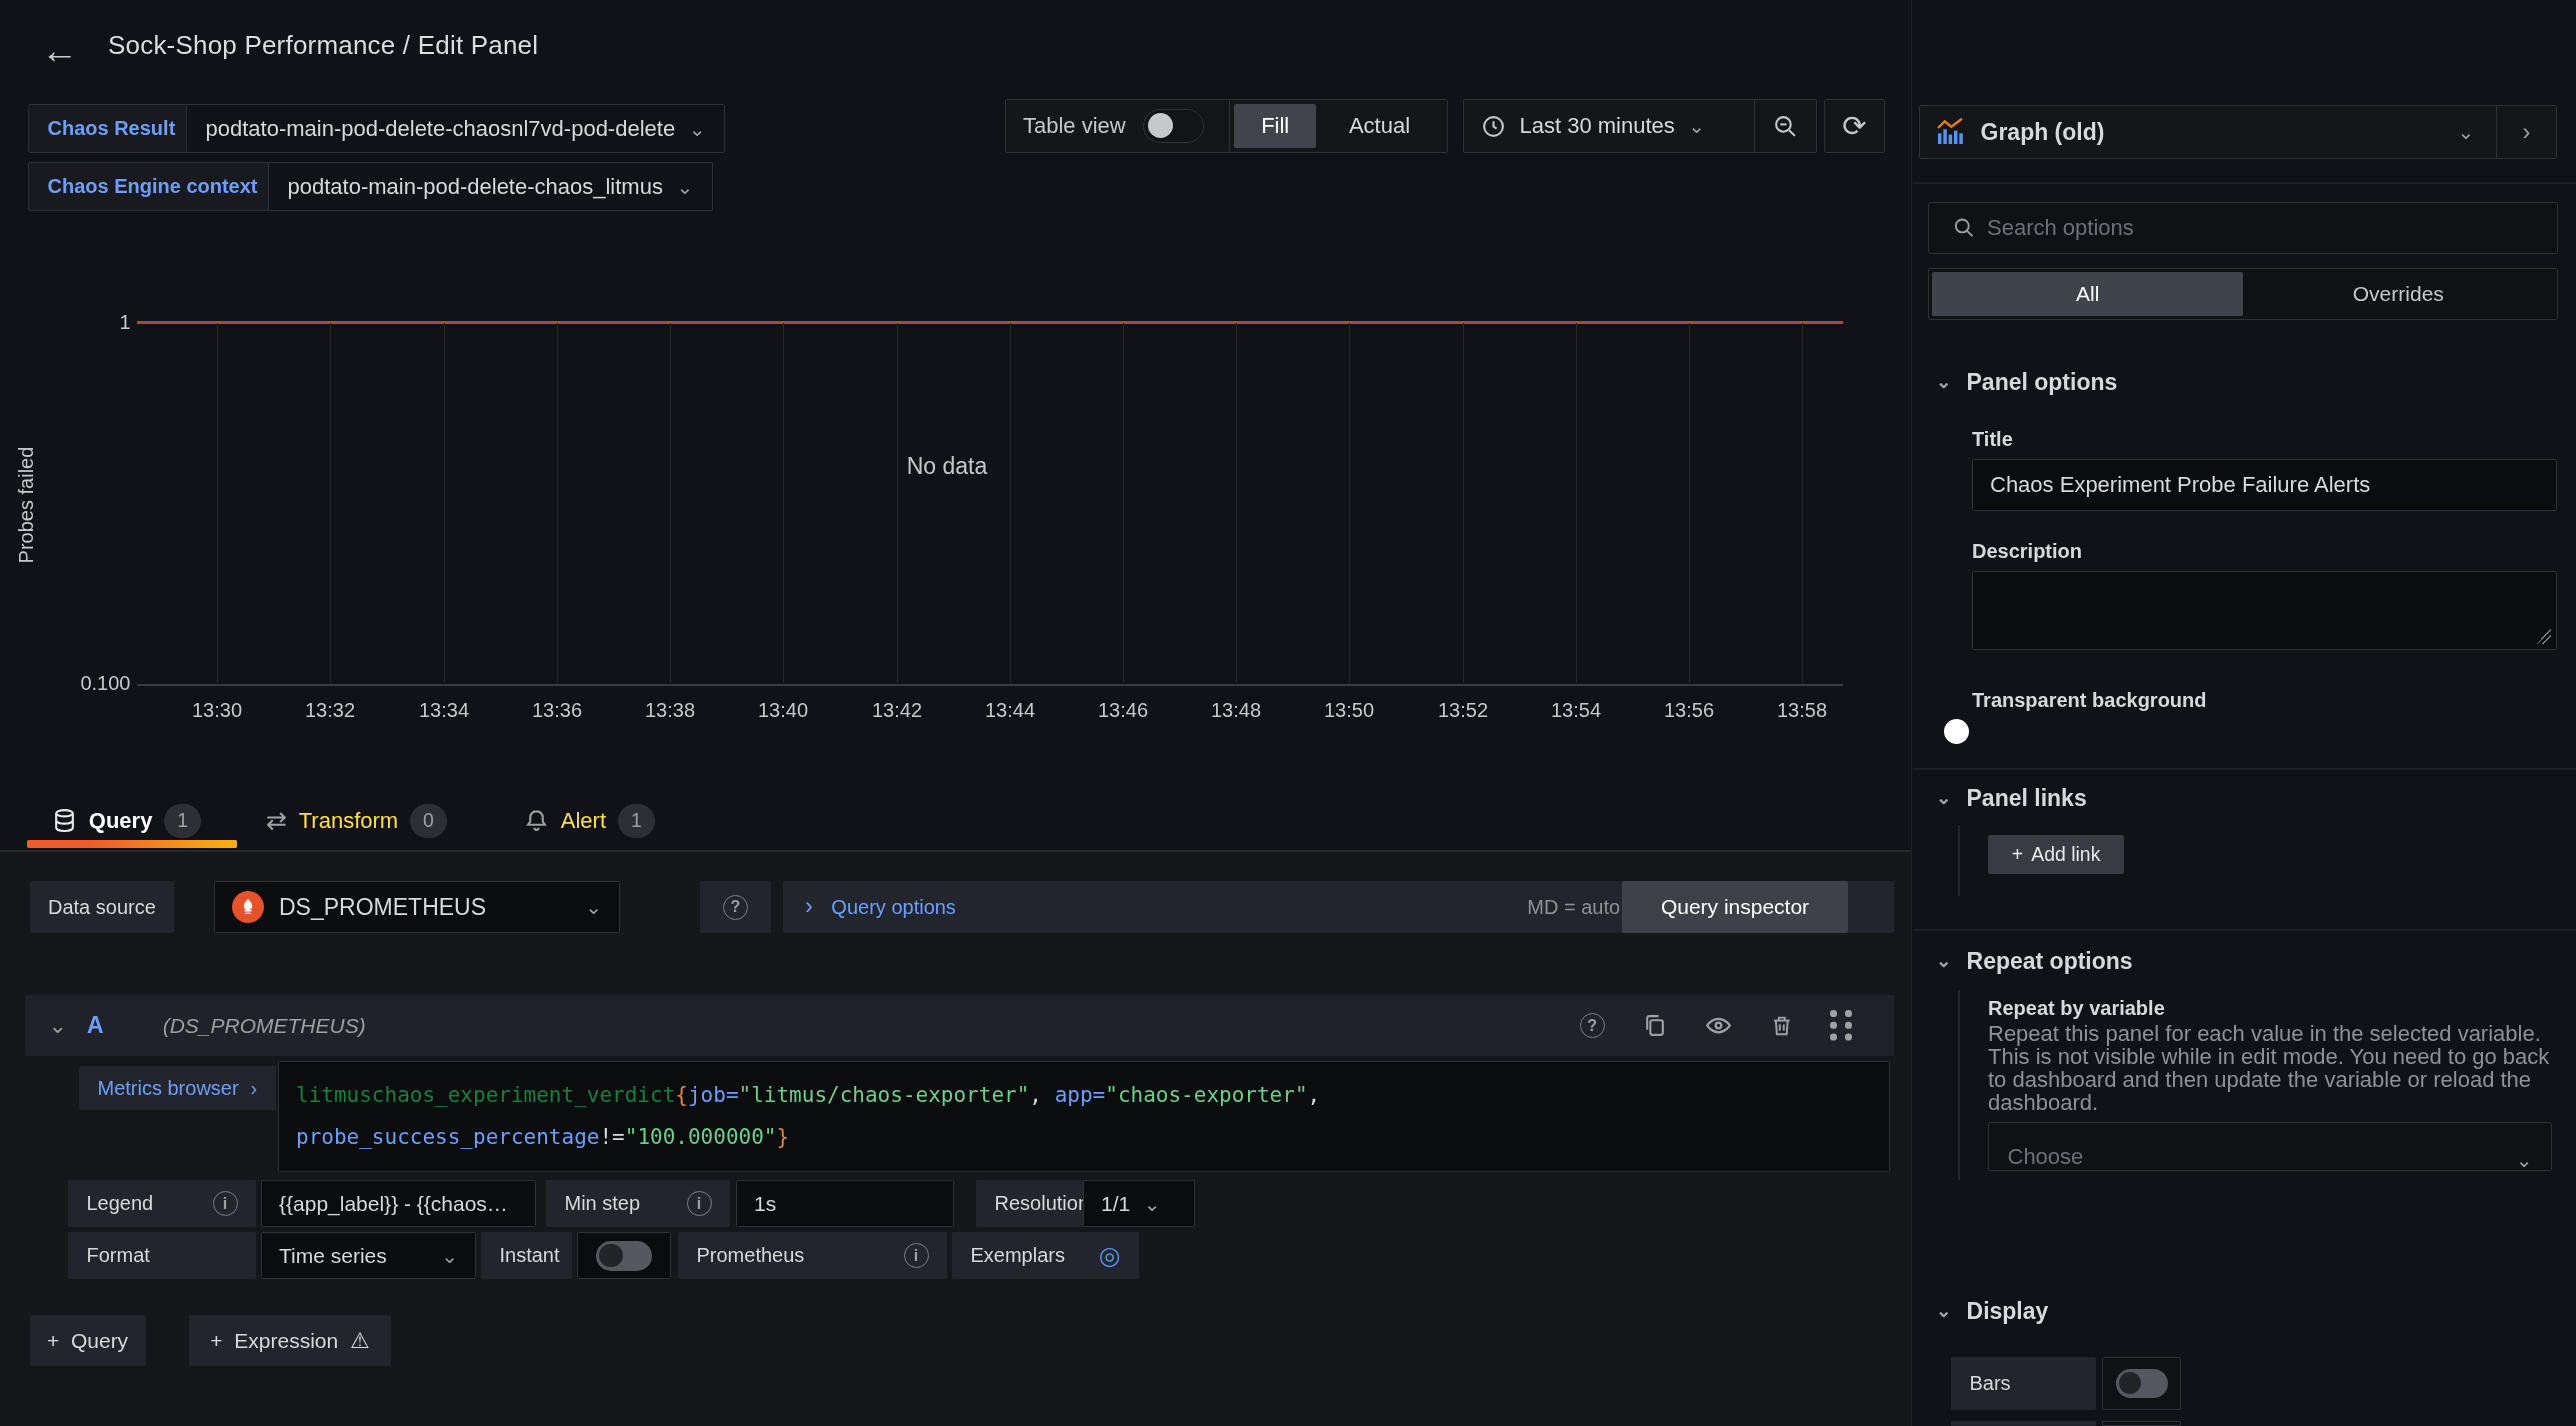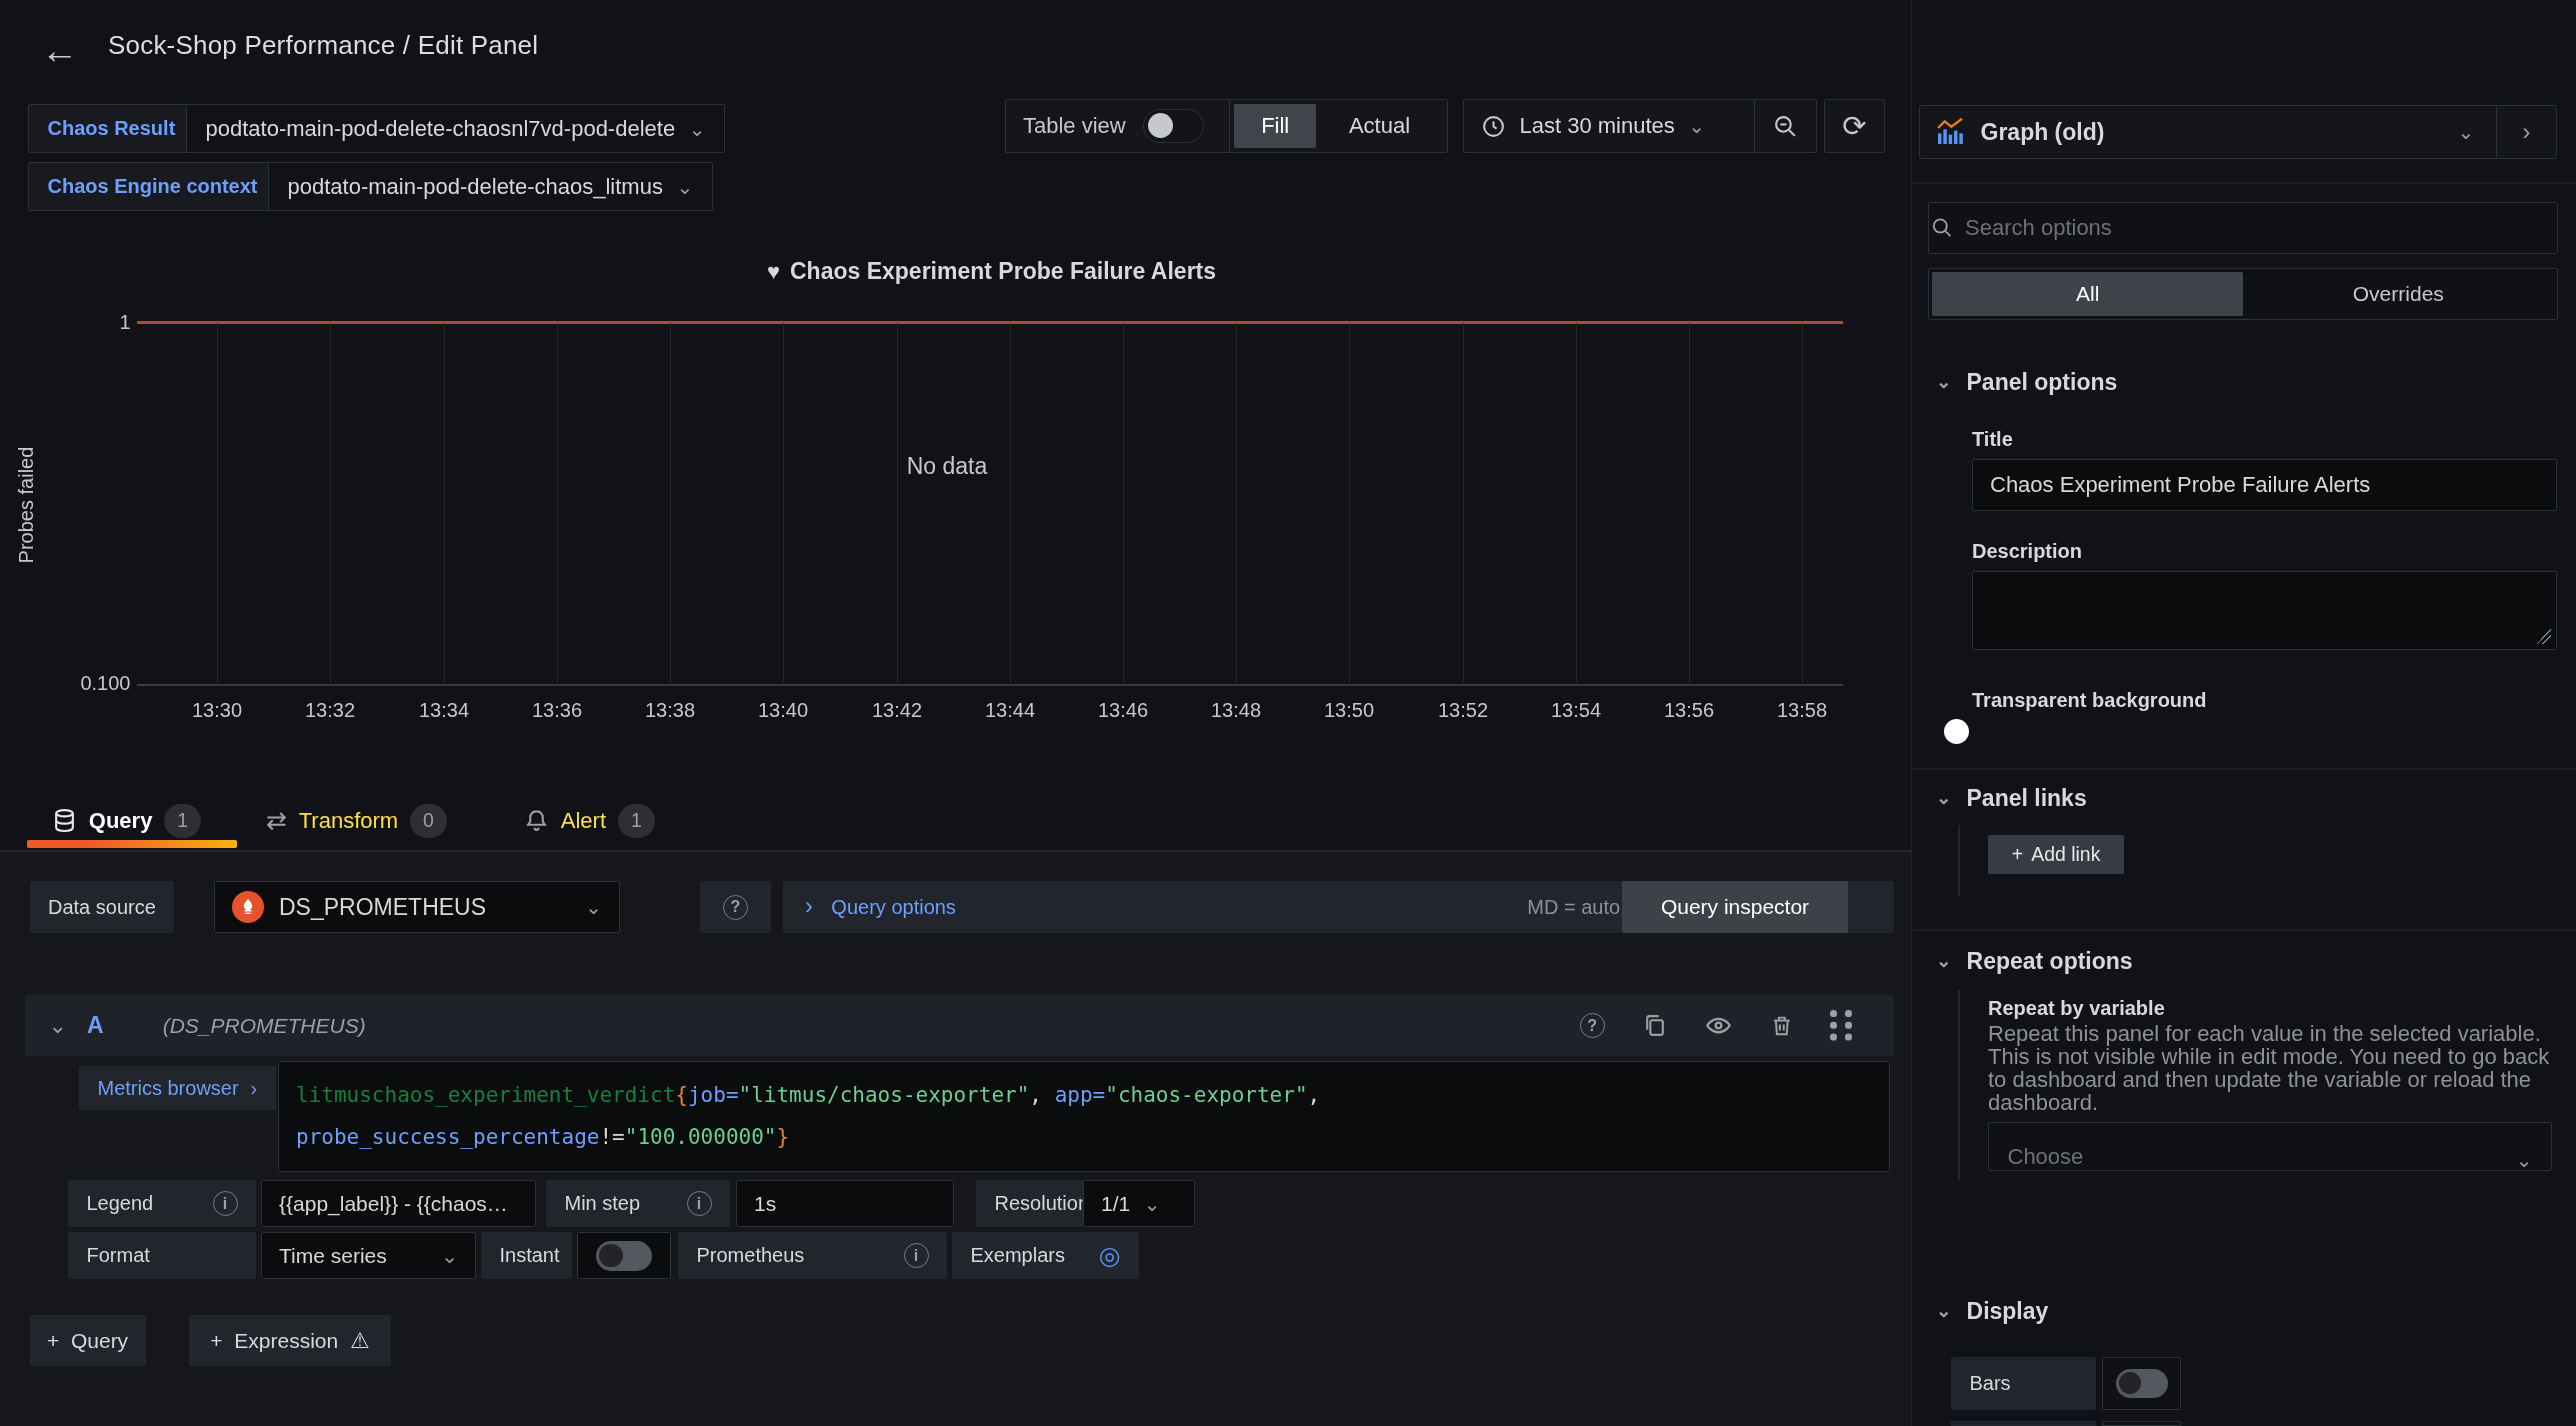--- a/index.html
+++ b/index.html
@@ -64,21 +64,21 @@
   .tok-s { color:#6ccf8e; } .tok-o { color:#d8d9da; }
   .info-i { width:25px; height:25px; border:1.7px solid #7b7f85; border-radius:50%; color:#9fa0a4; font-size:16px; display:flex; align-items:center; justify-content:center; font-weight:600; }
 
   
   .foot-btn { background:#22252b; border-radius:1.7px; color:#d8d9da; font-size:21px; font-weight:500; display:flex; align-items:center; justify-content:center; gap:11.8px; cursor:pointer; }
 
   
   .rpane { left:1911px; top:0; width:665px; height:1426px; background:#111217; border-left:1.7px solid #202226; }
   .r-dd { left:1919px; top:105px; width:638px; height:54px; background:#141619; border:0.8px solid #2c3235; border-radius:1.7px; display:flex; align-items:center; cursor:pointer; }
   .r-divider { position:absolute; left:1913px; width:663px; height:1.7px; background:#1d1f24; }
-  .search-box { left:1928px; top:202px; width:630px; height:52px; background:#101114; border:0.8px solid #2c3235; border-radius:1.7px; display:flex; align-items:center; padding:0 2px; gap:11.8px; }
+  .search-box { left:1928px; top:202px; width:630px; height:52px; background:#101114; border:0.8px solid #2c3235; border-radius:1.7px; display:flex; align-items:center; padding:0 24px; gap:11.8px; }
   .search-box input { background:transparent; border:none; outline:none; color:#d8d9da; font-size:22px; width:100%; font-family:"Liberation Sans",sans-serif; }
   .search-box input::placeholder { color:#6e7079; }
   .rtabs { left:1928px; top:268px; width:630px; height:52px; background:#101114; border:0.8px solid #2c3235; border-radius:1.7px; display:flex; padding:3.4px; }
   .rtab { flex:1; display:flex; align-items:center; justify-content:center; font-size:21px; color:#c7c8cc; cursor:pointer; border-radius:1.7px; }
   .rtab.on { background:#3f434a; color:#ffffff; font-weight:500; }
   .sec-head { position:absolute; display:flex; align-items:center; gap:15px; cursor:pointer; color:#d8d9da; font-size:23px; font-weight:600; }
   .sec-head .chev { font-size:18.5px; }
   .r-label { position:absolute; font-size:20px; font-weight:600; color:#d8d9da; }
   .r-input { position:absolute; background:#0b0c0e; border:0.8px solid #2c3235; border-radius:1.7px; }
   .r-input input { width:100%; height:100%; background:transparent; border:none; outline:none; color:#d8d9da; font-size:22px; padding:0 17px; font-family:"Liberation Sans",sans-serif; }
@@ -144,23 +144,20 @@
           <line x1="15.5" y1="15.5" x2="21" y2="21"></line>
           <line x1="7" y1="10" x2="13" y2="10"></line>
         </svg>
     </div>
   </div>
   <div class="abs chip-box flex" style="left:1824px;top:99px;width:61px;height:54px;justify-content:center;cursor:pointer;">
     <span style="font-size:29px;color:#c7c8cc;">⟳</span>
   </div>
 
   
-  <div class="abs chart-title">
-    <span class="heart">♥</span><span>Chaos Experiment Probe Failure Alerts</span>
-  </div>
   <div class="abs y-title">Probes failed</div>
   <div class="abs y-label" style="left:29.5px;top:311px;">1</div>
   <div class="abs y-label" style="left:29.5px;top:672px;">0.100</div>
   <div id="plot"></div>
   <div class="abs threshold"></div>
   <div class="abs x-axis"></div>
   <div class="abs no-data">No data</div>
 
   
   <div class="abs editor"></div>

